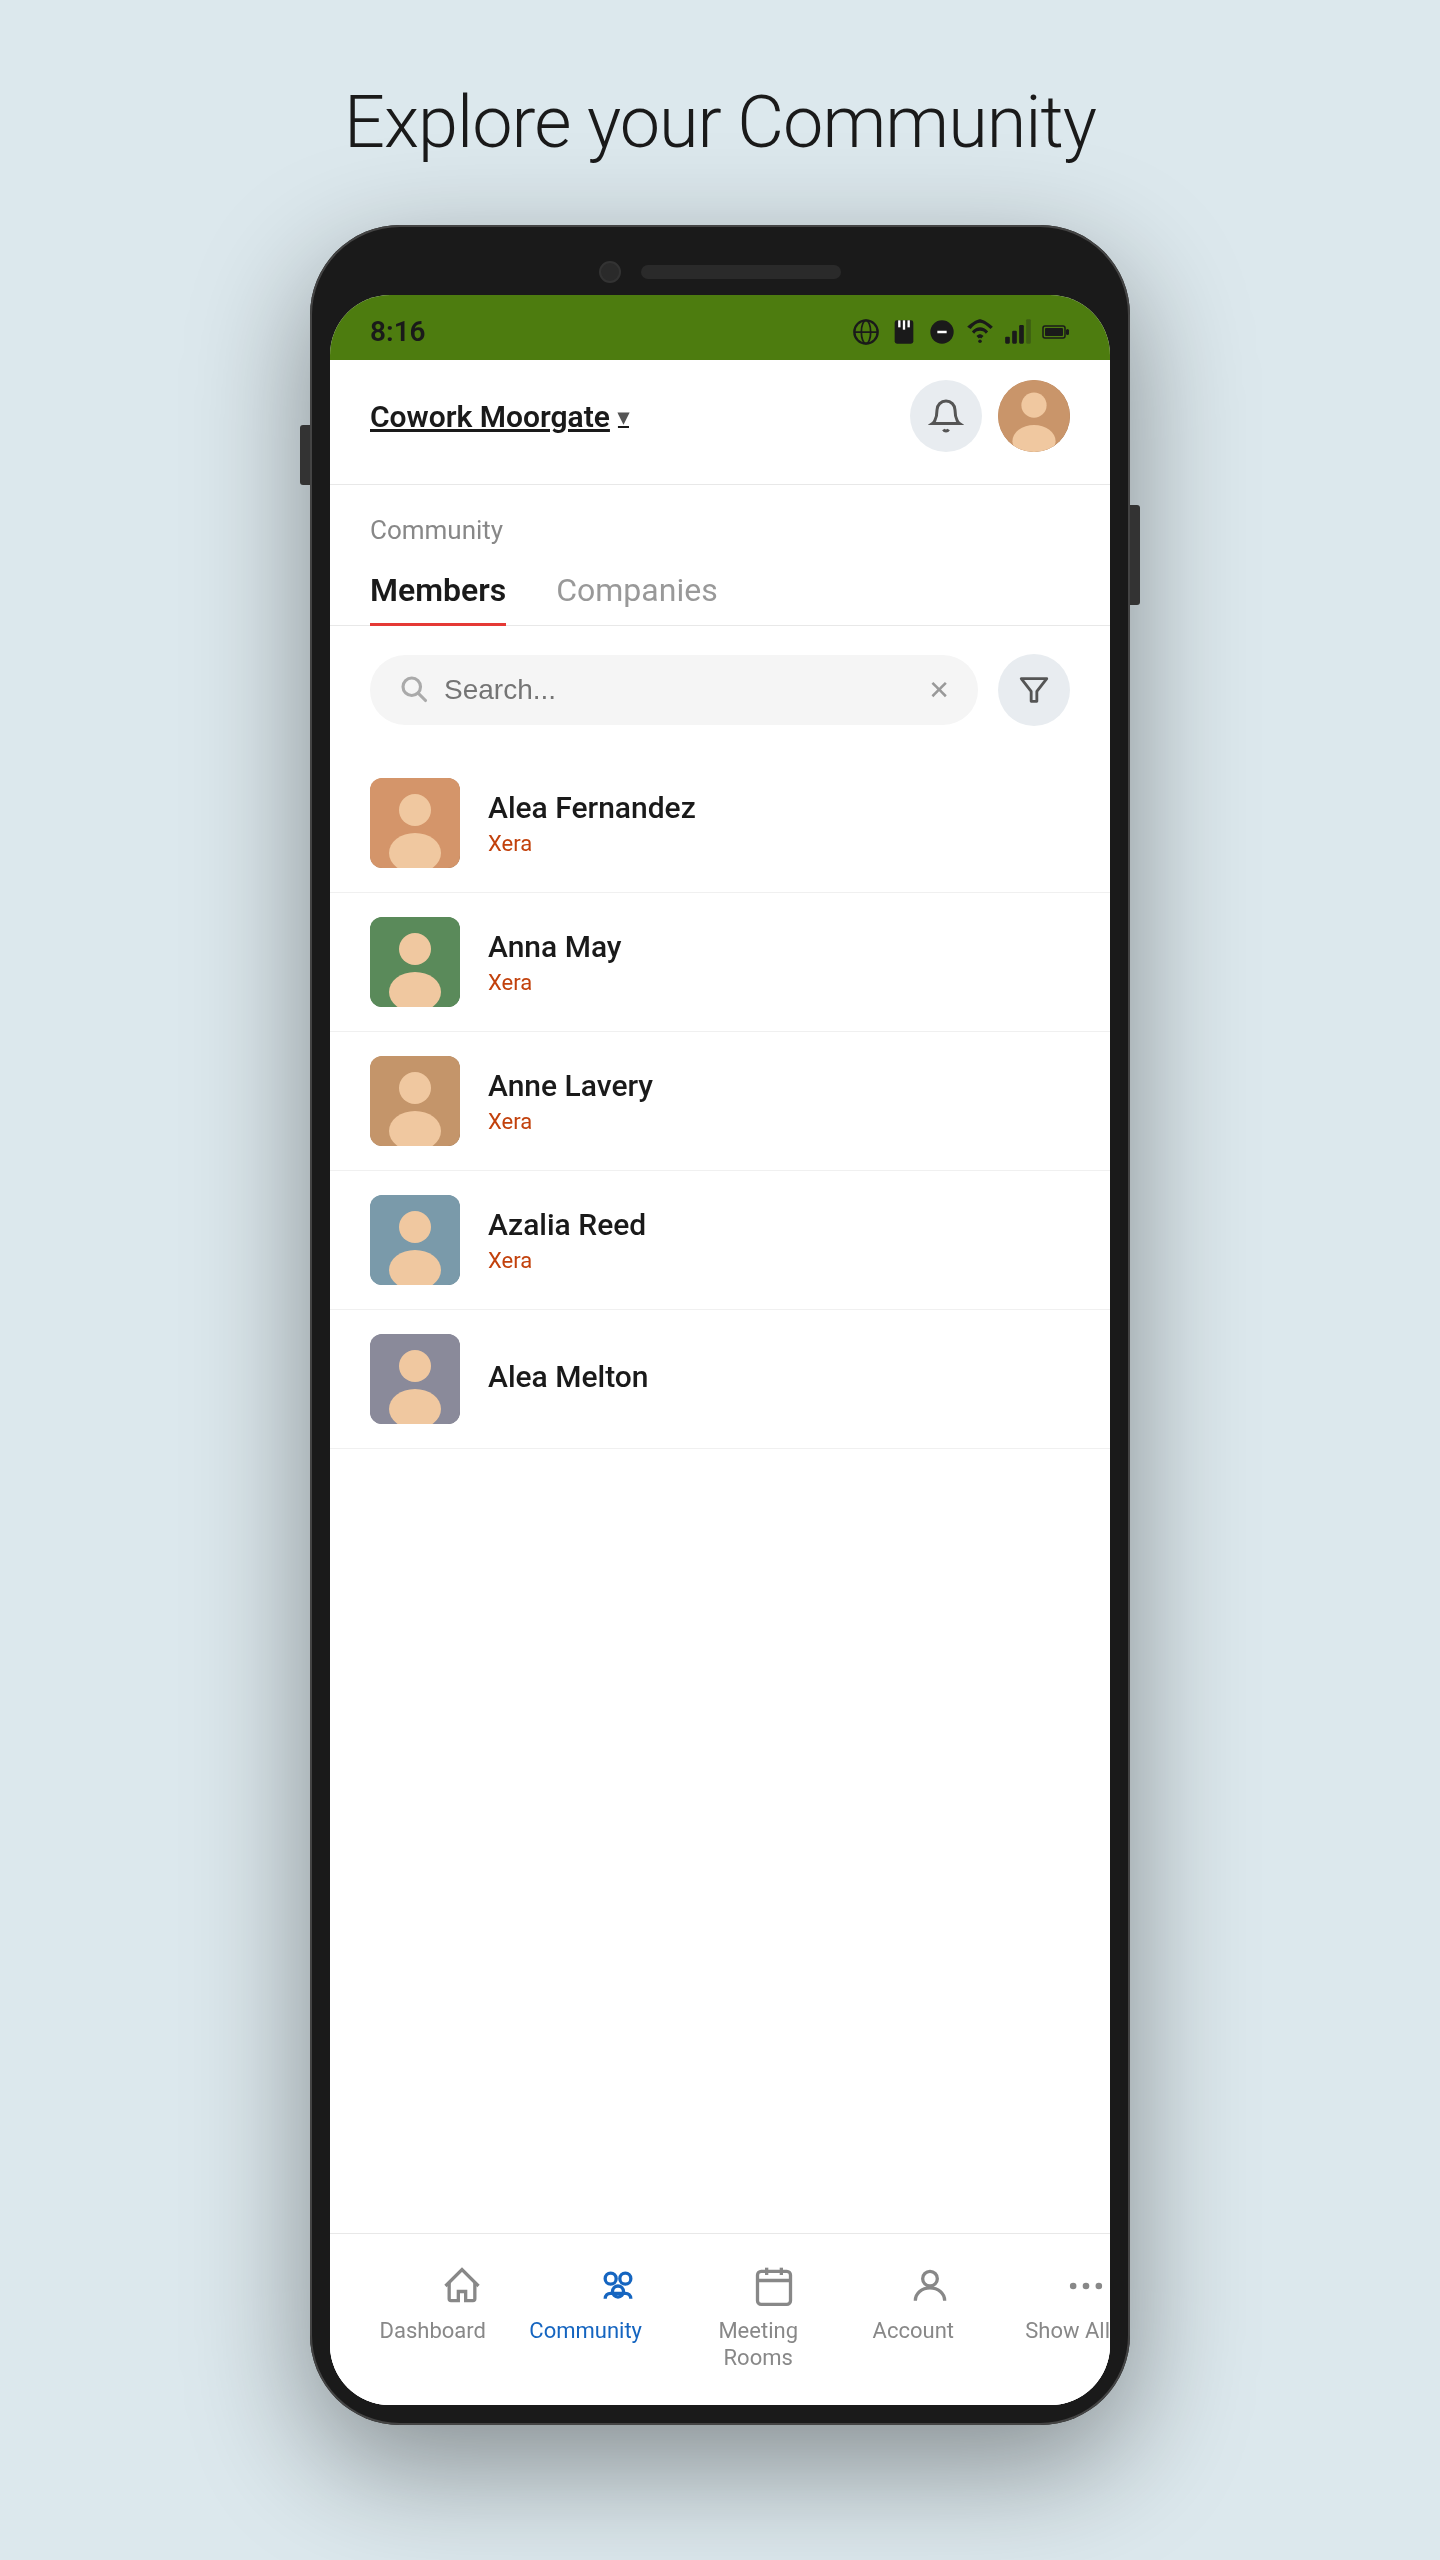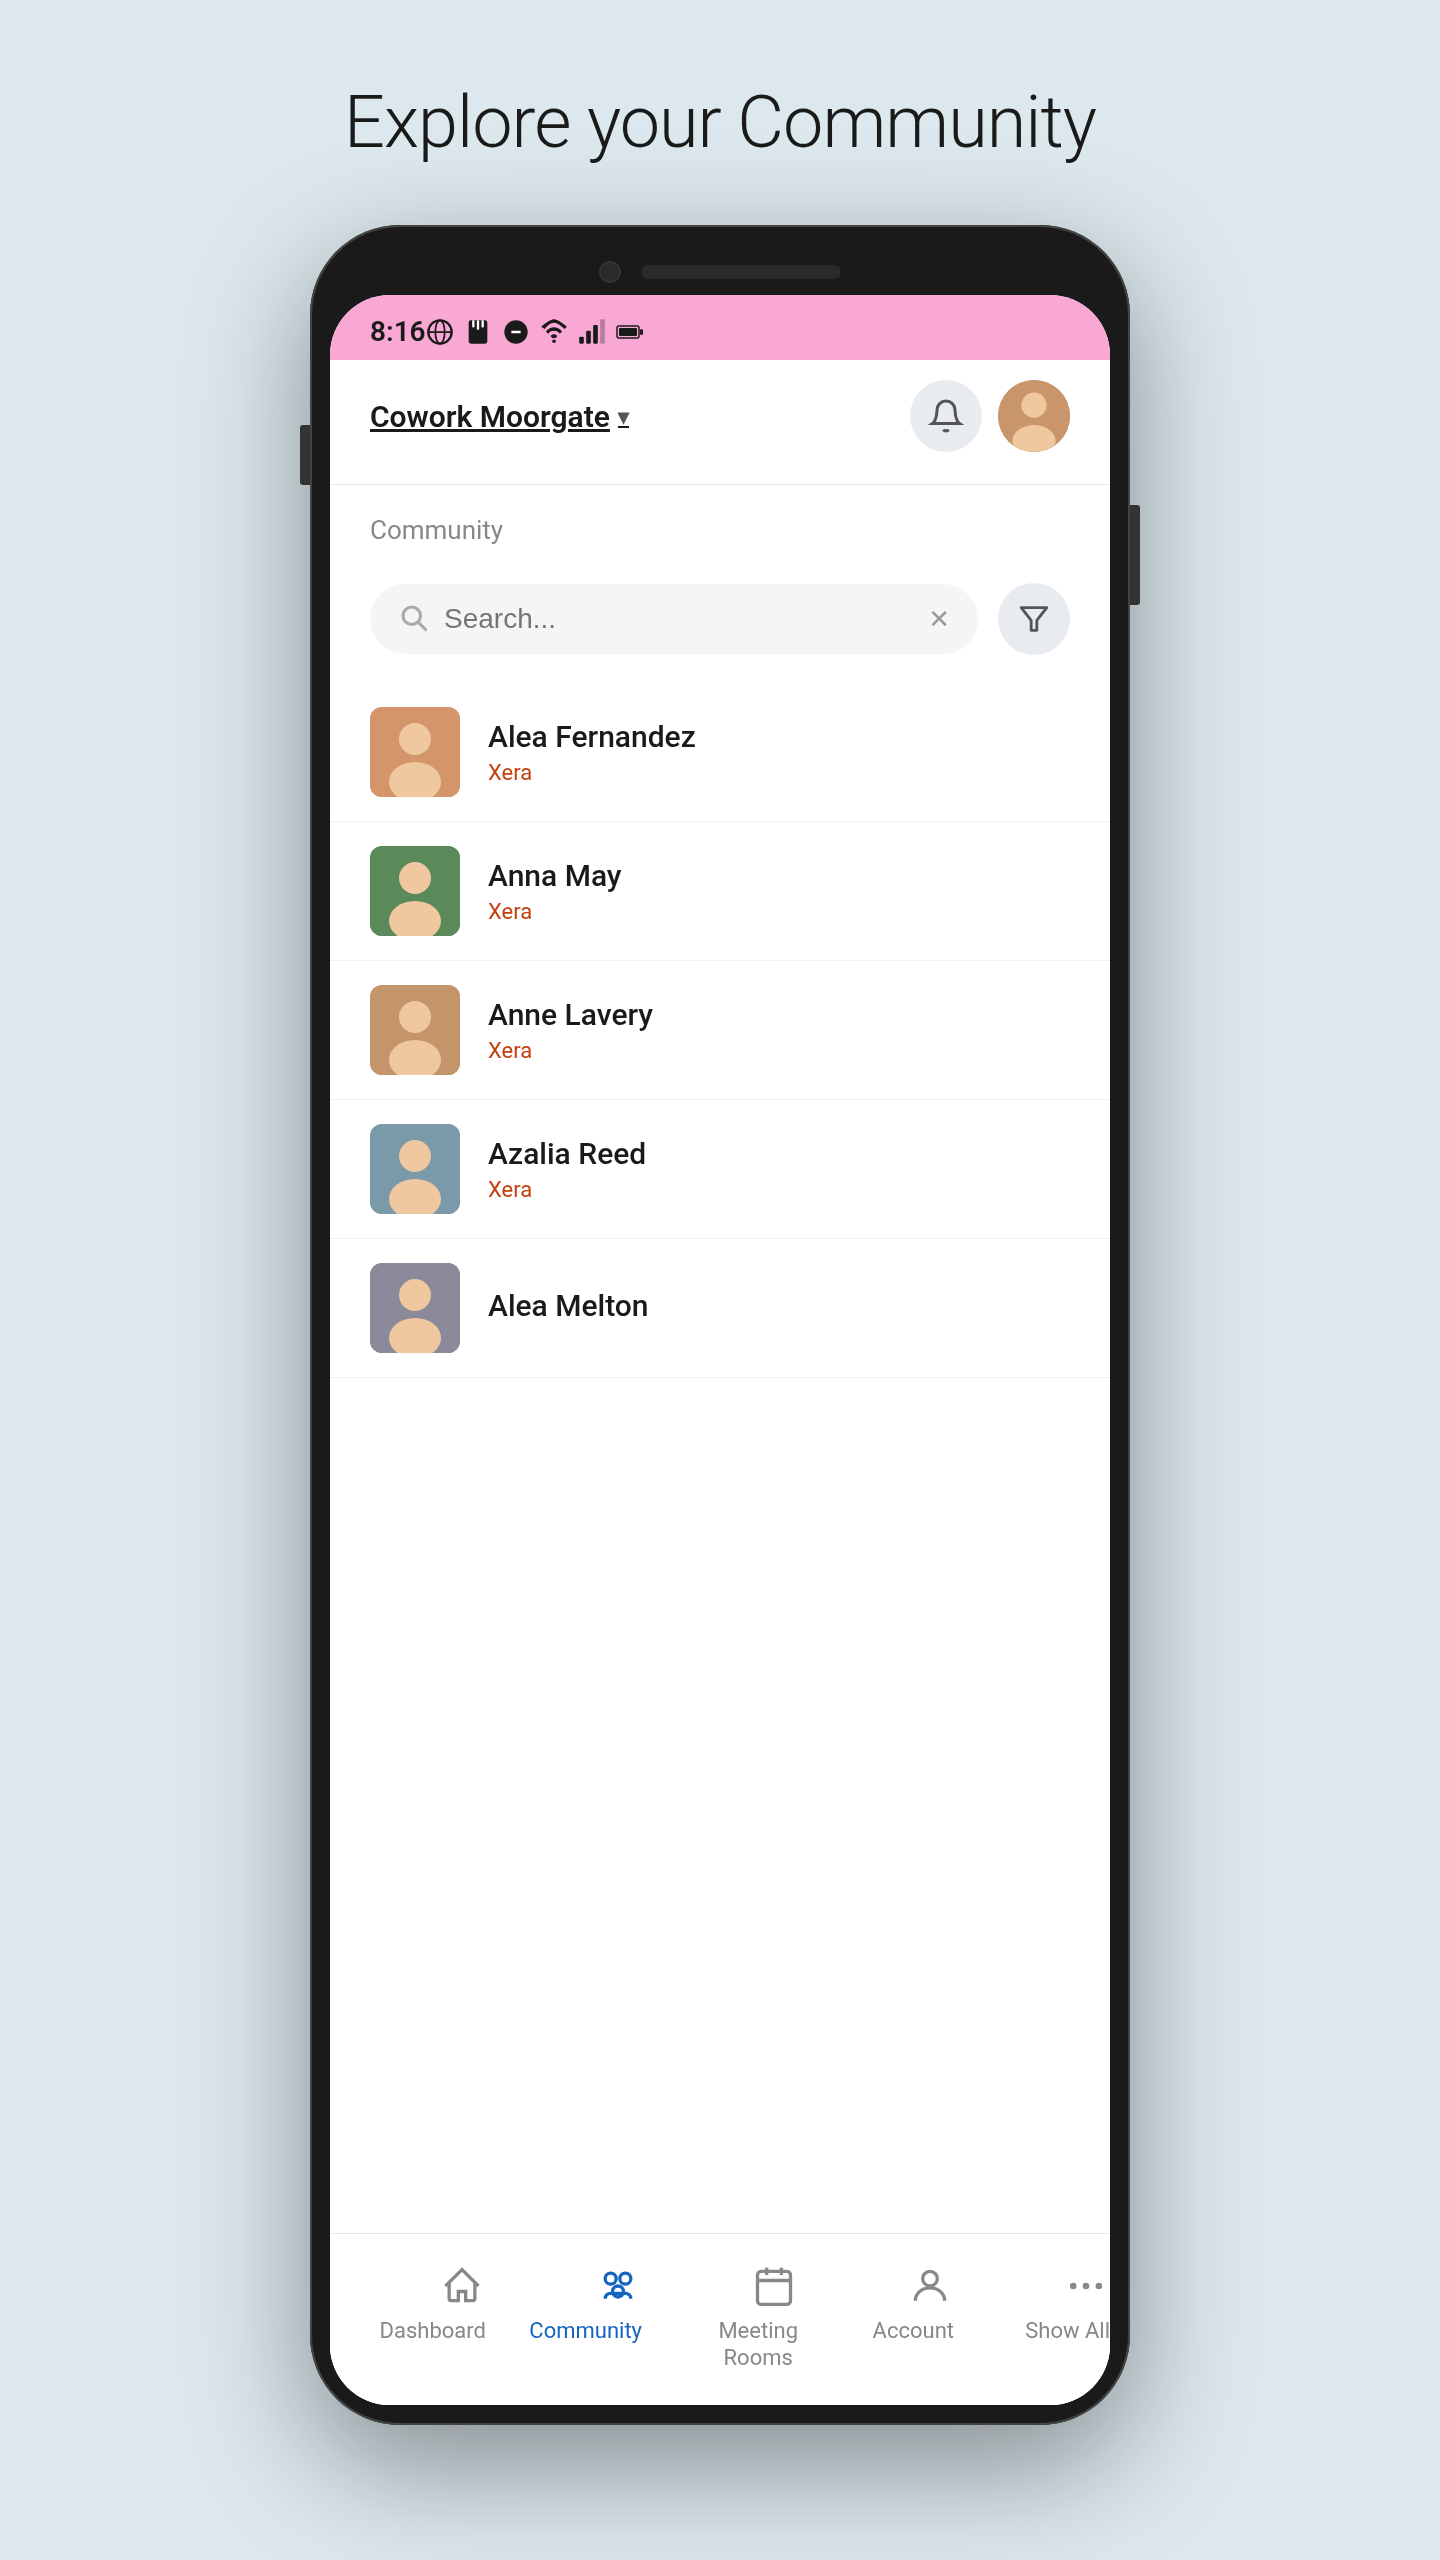--- a/index.html
+++ b/index.html
@@ -84,23 +84,23 @@
       flex: 1;
       background: #f0f2f5;
       border-radius: 60px;
       overflow: hidden;
       display: flex;
       flex-direction: column;
     }
 
     
     .status-bar {
-      background: #f9a8d4;
-      display: flex;
-      justify-content: flex-start;
+      background: #4d7c0f;
+      display: flex;
+      justify-content: space-between;
       align-items: center;
       padding: 20px 40px 12px;
       flex-shrink: 0;
     }
 
     .status-time {
       font-size: 28px;
       font-weight: 600;
       color: #1a1a1a;
     }
@@ -481,20 +481,24 @@
             </svg>
           </div>
         </div>
       </div>
     </div>
 
     <div class="content-area">
 
       <div class="section-label">Community</div>
 
+      <div class="tabs">
+        <div class="tab active">Members</div>
+        <div class="tab">Companies</div>
+      </div>
 
       <div class="search-row">
         <div class="search-input-wrap">
           <div class="search-icon-wrap">
             <svg viewBox="0 0 24 24">
               <circle cx="11" cy="11" r="7" fill="none" stroke="#aaa" stroke-width="2.5"></circle>
               <line x1="16.5" y1="16.5" x2="22" y2="22" stroke="#aaa" stroke-width="2.5" stroke-linecap="round"></line>
             </svg>
           </div>
           <input class="search-input" type="text" placeholder="Search..." style="">

